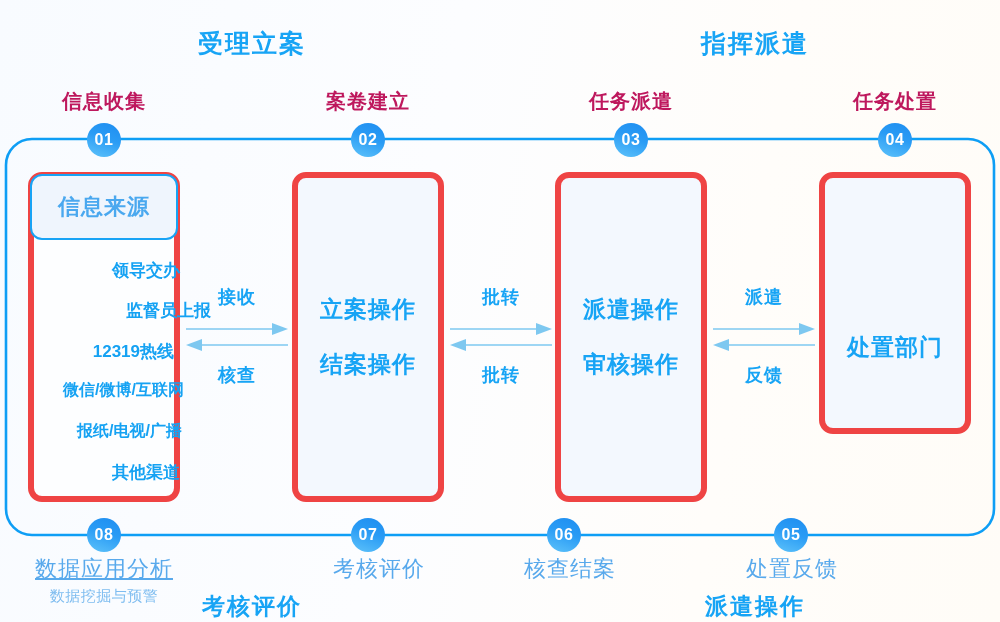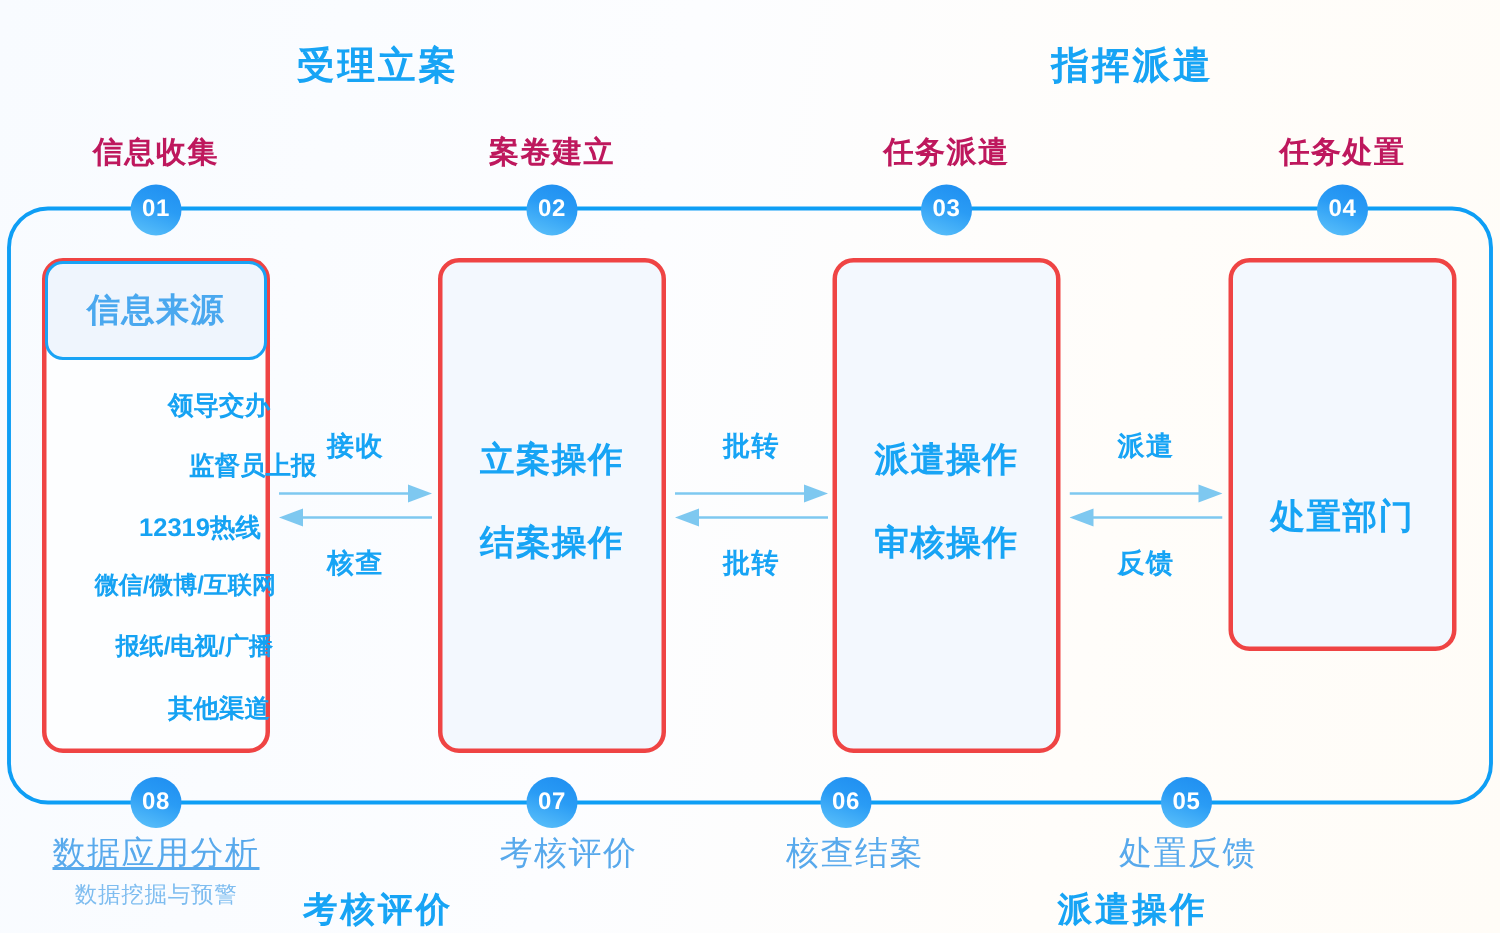--- a/index.html
+++ b/index.html
@@ -67,21 +67,21 @@
     align-items: center;
     justify-content: center;
     transform: translate(-50%, -50%);
     letter-spacing: 0.5px;
     box-shadow: 0 0 0 0 rgba(0,0,0,0);
   }
 
   
   .col-box {
     position: absolute;
-    border: 3px solid #ef4444;
+    border: 6px solid #ef4444;
     border-radius: 14px;
     background: #f3f8fe;
     box-sizing: border-box;
   }
   .col-box.plain {
     background: #fdfeff;
   }
   .col-box-text {
     position: absolute;
     left: 0; right: 0;

